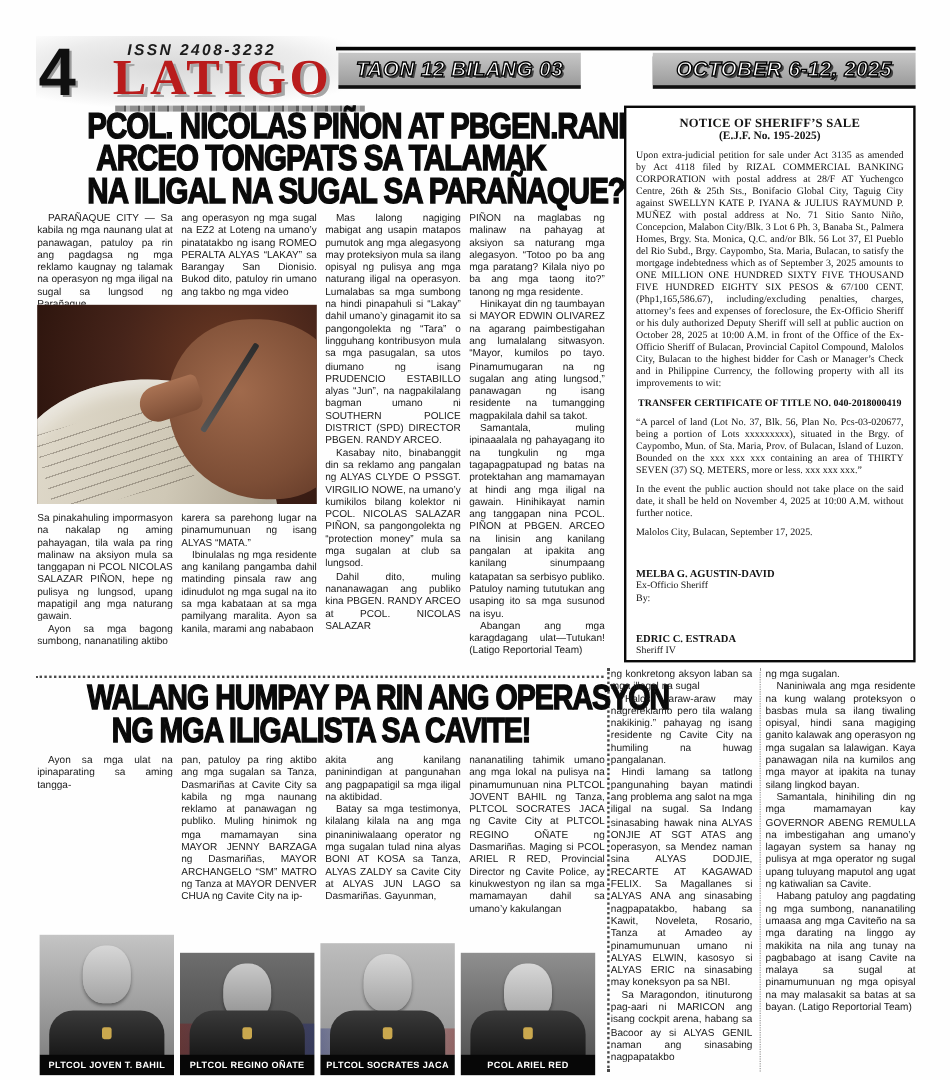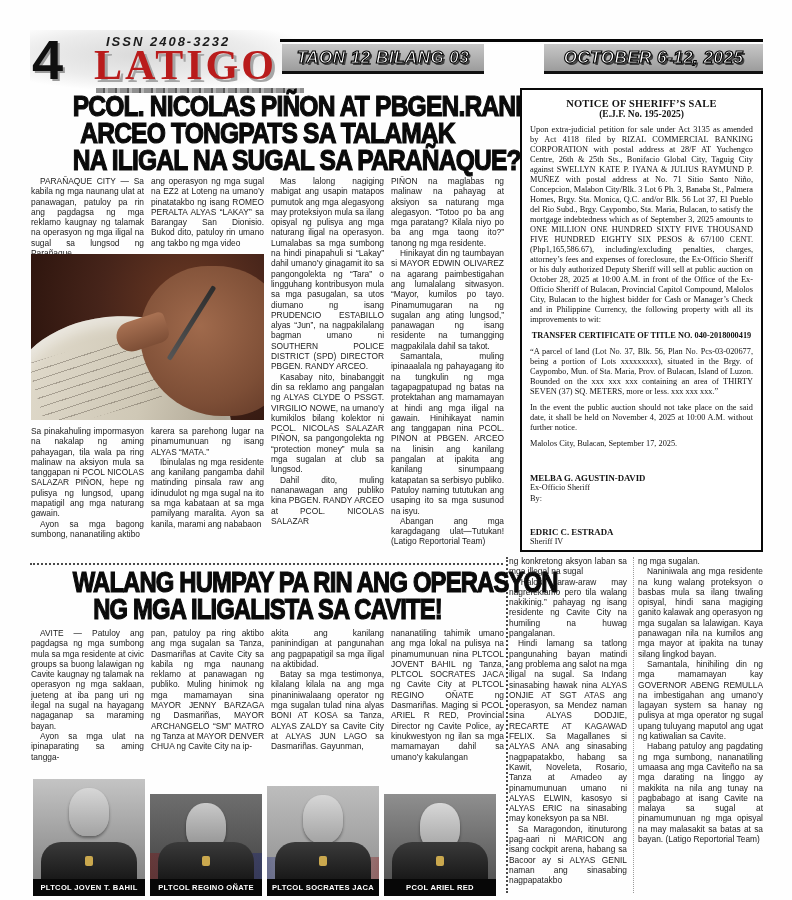--- a/index.html
+++ b/index.html
@@ -216,21 +216,20 @@
   <div class="dotted-v"></div>
   <div class="dotted-v2"></div>
 
   <div class="headline headline2">
     <span class="hl">WALANG HUMPAY PA RIN ANG OPERASYON</span>
     <span class="hl">NG MGA ILIGALISTA SA CAVITE!</span>
   </div>
 
   <div class="art article2">
     <div class="col a2c1">
-      <p>AVITE — Patuloy ang pagdagsa ng mga sumbong mula sa mga residente at civic groups sa buong lalawigan ng Cavite kaugnay ng talamak na operasyon ng mga saklaan, jueteng at iba pang uri ng ilegal na sugal na hayagang nagaganap sa maraming bayan.</p>
       <p>Ayon sa mga ulat na ipinaparating sa aming tangga-</p>
     </div>
     <div class="col a2c2">
       <p class="cont">pan, patuloy pa ring aktibo ang mga sugalan sa Tanza, Dasmariñas at Cavite City sa kabila ng mga naunang reklamo at panawagan ng publiko. Muling hinimok ng mga mamamayan sina MAYOR JENNY BARZAGA ng Dasmariñas, MAYOR ARCHANGELO “SM” MATRO ng Tanza at MAYOR DENVER CHUA ng Cavite City na ip-</p>
     </div>
     <div class="col a2c3">
       <p class="cont">akita ang kanilang paninindigan at pangunahan ang pagpapatigil sa mga iligal na aktibidad.</p>
       <p>Batay sa mga testimonya, kilalang kilala na ang mga pinaniniwalaang operator ng mga sugalan tulad nina alyas BONI AT KOSA sa Tanza, ALYAS ZALDY sa Cavite City at ALYAS JUN LAGO sa Dasmariñas. Gayunman,</p>
     </div>
     <div class="col a2c4">

